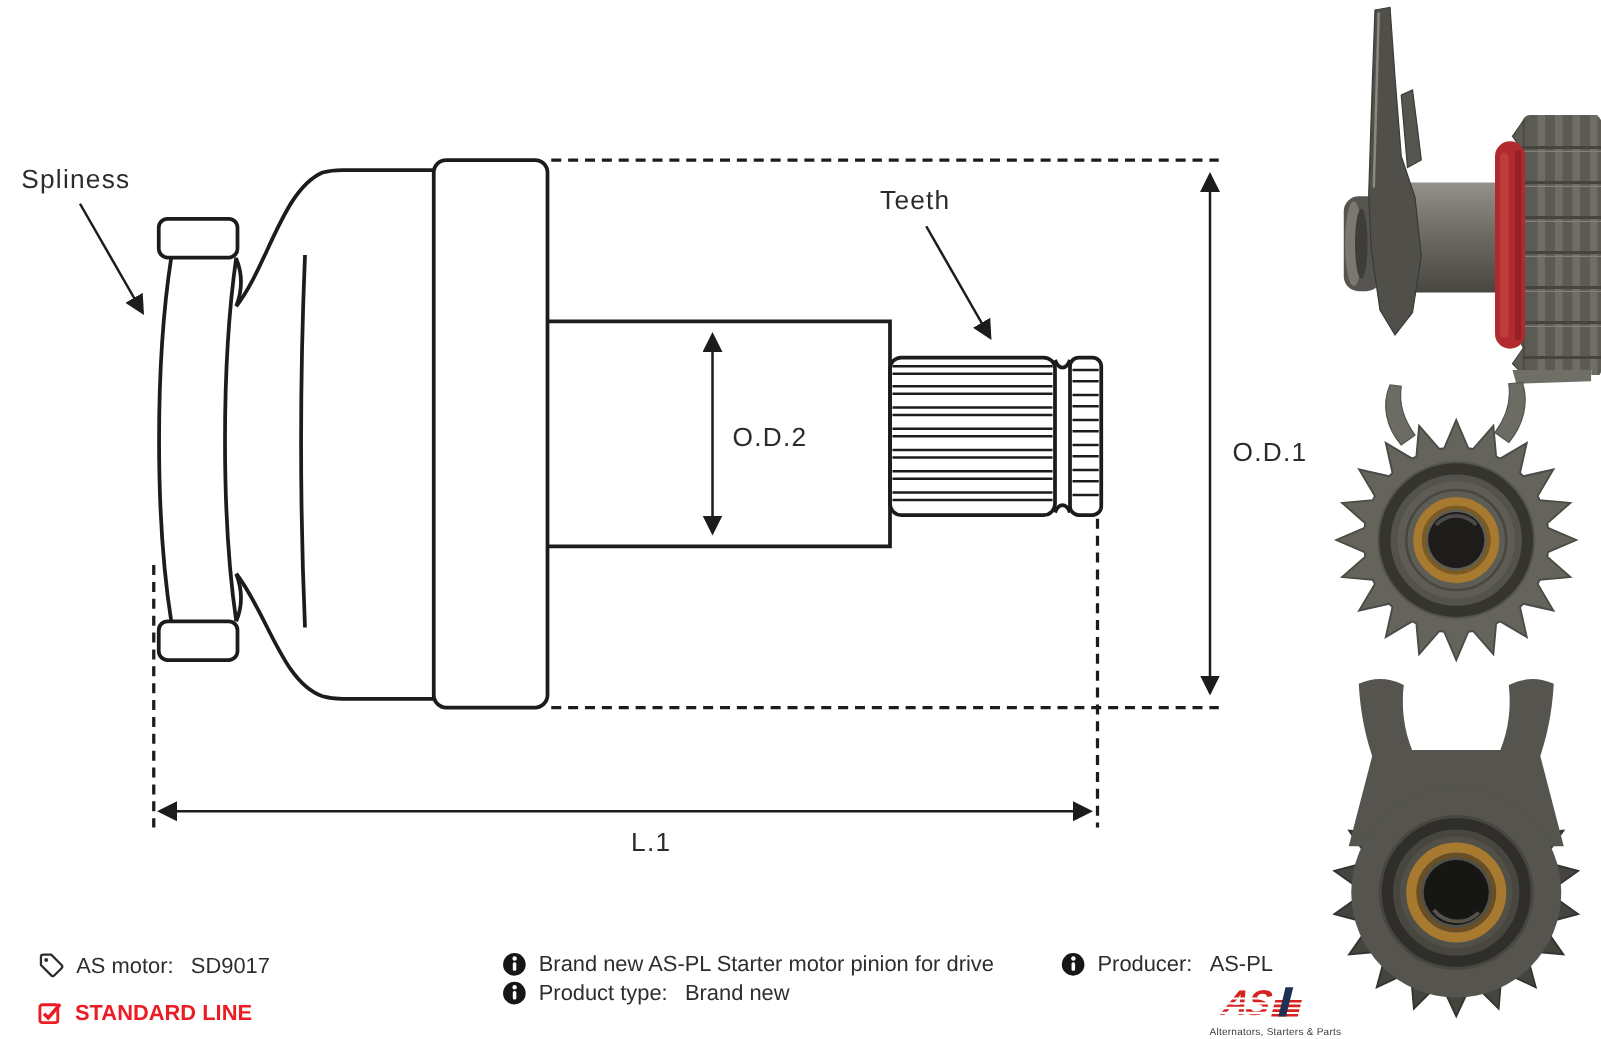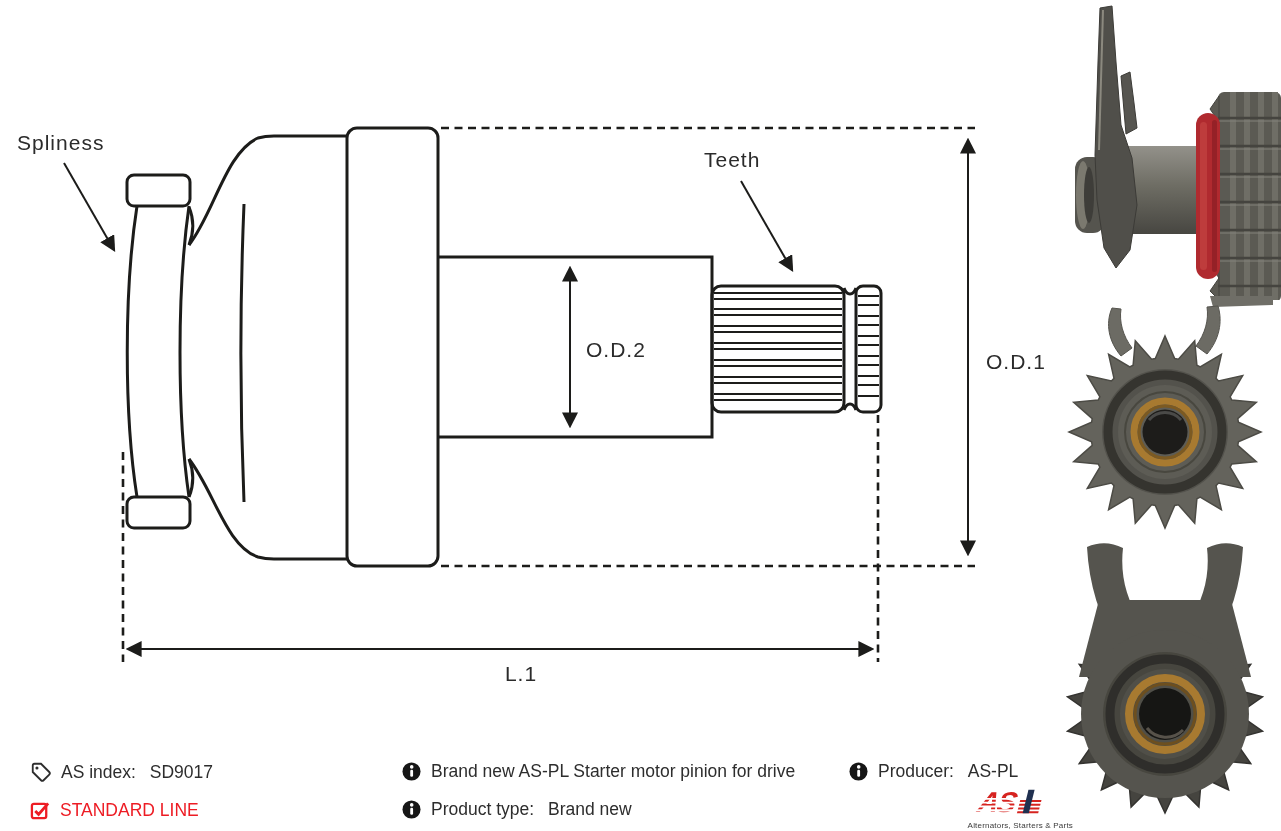--- a/index.html
+++ b/index.html
@@ -14,21 +14,21 @@
   .dash{stroke-width:2.6;stroke-dasharray:8 5.5;}
   .dim{stroke-width:2;}
   .dwg text{font-family:"Liberation Sans",sans-serif;font-size:21px;fill:#2b2b2b;
             letter-spacing:1px;stroke:none;}
   
   .photo{background:#fff;}
   
   .frow{display:flex;align-items:center;gap:9px;font-size:17.5px;white-space:pre;}
   .frow .ic{flex:0 0 auto;display:block;}
   .b{font-weight:400;}
-  .red{color:var(--accent-red,#ed1c24);font-weight:400;}
+  .red{color:var(--accent-red,#ed1c24);font-weight:700;}
   .chkbox{stroke:var(--accent-red,#ed1c24);}
   .tagline{font-size:8px;color:#3b3b3b;text-align:right;width:120px;letter-spacing:.2px;}
 </style>
 </head>
 <body>
 
 <svg class="abs dwg" width="1050" height="700" viewBox="0 0 1050 700">
   <defs>
     <marker id="ah" viewBox="0 0 10 10" refX="8.5" refY="5" markerWidth="8" markerHeight="8" orient="auto-start-reverse">
         <path d="M0 0 L10 5 L0 10 Z" style="fill:#1c1c1a;stroke:none"></path>
@@ -228,33 +228,33 @@
     <path d="M94 186 A 24 24 0 0 0 130 188" fill="none" stroke="#57524a" stroke-width="3"></path>
   </g>
 </svg>
 
 <div class="abs" style="left:30px;top:761px">
   <div class="frow" style="margin-bottom:17px">
     <svg class="ic" width="22" height="22" viewBox="0 0 24 24">
       <path d="M3 12 V5 a2 2 0 0 1 2 -2 h7 l9 9 a2 2 0 0 1 0 2.8 l-6.2 6.2 a2 2 0 0 1 -2.8 0 z" fill="none" stroke="#2d2d2d" stroke-width="2"></path>
       <circle cx="7.6" cy="7.6" r="1.7" fill="#2d2d2d"></circle>
     </svg>
-    <span>AS index: </span><span class="b">SD9017</span>
+    <span>AS motor: </span><span class="b">SD9017</span>
   </div>
   <div class="frow red">
     <svg class="ic" width="21" height="21" viewBox="0 0 22 22">
       <rect class="chkbox" x="2" y="4" width="15" height="15" rx="2" fill="none" stroke-width="2.4"></rect>
       <path class="chkbox" d="M5.5 11.5 L9 15 L19 3.5" fill="none" stroke-width="3"></path>
     </svg>
     <span>STANDARD LINE</span>
   </div>
 </div>
 
 <div class="abs" style="left:401px;top:761px">
-  <div class="frow" style="margin-bottom:17px">
+  <div class="frow" style="margin-bottom:2px">
     <svg class="ic" width="21" height="21" viewBox="0 0 20 20">
       <circle cx="10" cy="10" r="8.6" fill="#161616"></circle>
       <rect x="8.8" y="8.3" width="2.7" height="6.6" rx="1.2" fill="#fff"></rect>
       <circle cx="10.2" cy="5.6" r="1.7" fill="#fff"></circle>
     </svg>
     <span>Brand new AS-PL Starter motor pinion for drive</span>
   </div>
   <div class="frow">
     <svg class="ic" width="21" height="21" viewBox="0 0 20 20">
       <circle cx="10" cy="10" r="8.6" fill="#161616"></circle>

